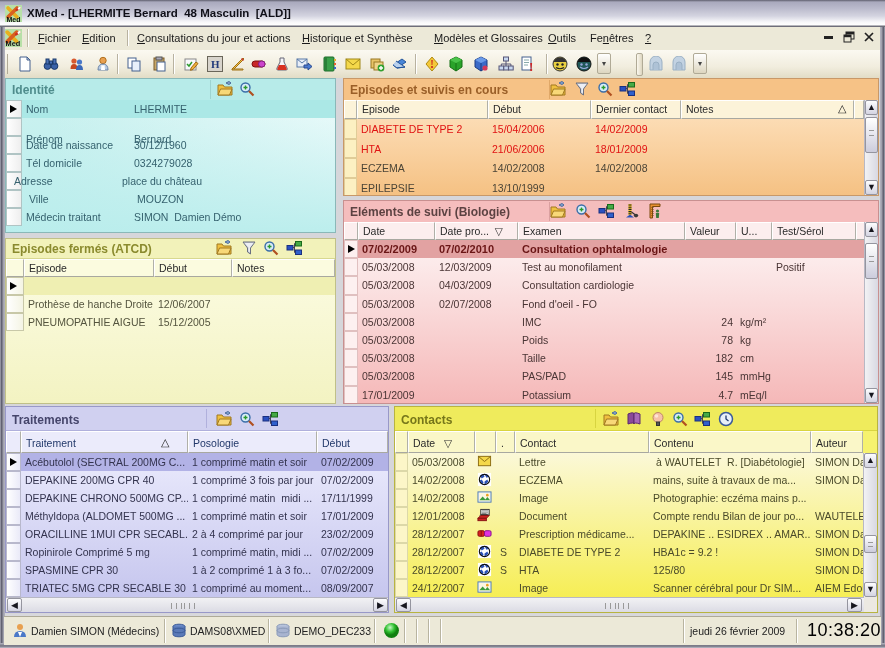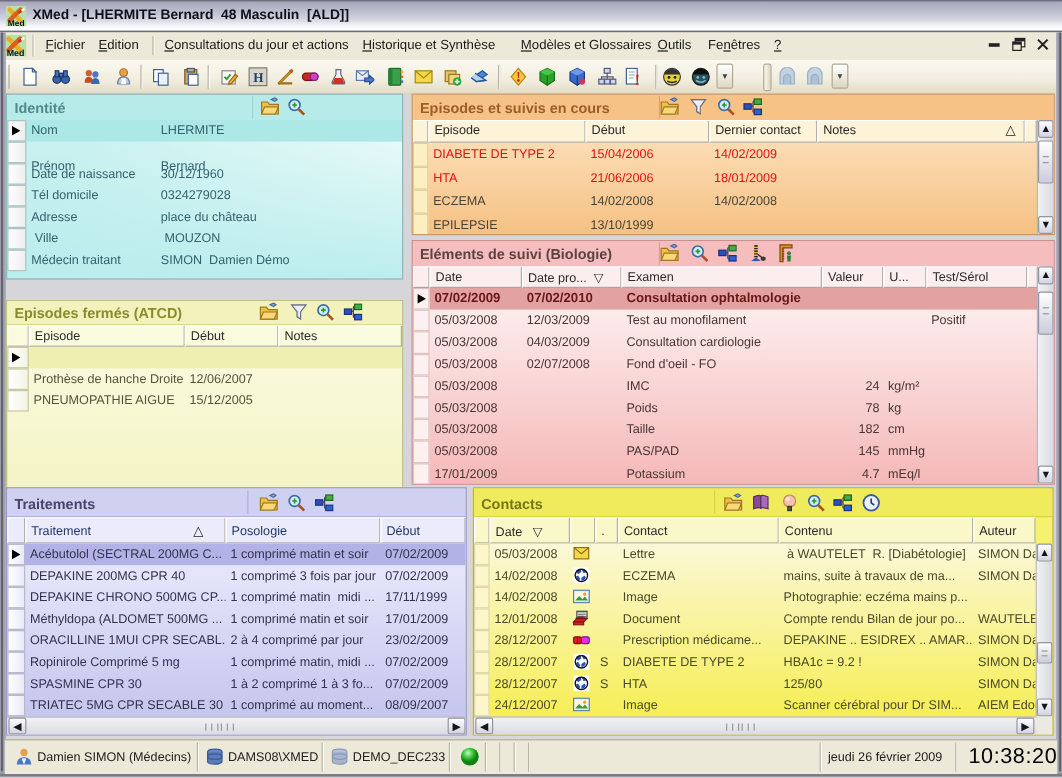--- a/index.html
+++ b/index.html
@@ -257,21 +257,21 @@
     </div>
     <div class="trow" style="top:57.0px;height:18.0px;">
       <div class="td" style="width:108px;color:#35616e;padding-top:3px;margin-left:16px">Date de naissance</div>
       <div class="td" style="width:199px;color:#35616e;padding-top:3px;">30/12/1960</div>
     </div>
     <div class="trow" style="top:75.0px;height:18.0px;">
       <div class="td" style="width:108px;color:#35616e;padding-top:3px;margin-left:16px">Tél domicile</div>
       <div class="td" style="width:199px;color:#35616e;padding-top:3px;">0324279028</div>
     </div>
     <div class="trow" style="top:93.0px;height:18.0px;">
-      <div class="td" style="width:108px;color:#35616e;padding-top:3px;margin-left:16px">Adresse</div>
+      <div class="td" style="width:108px;color:#35616e;padding-top:3px;margin-left:4px">Adresse</div>
       <div class="td" style="width:199px;color:#35616e;padding-top:3px;">place du château</div>
     </div>
     <div class="trow" style="top:111.0px;height:18.0px;justify-content:center;">
       <div class="td" style="width:108px;color:#35616e;padding-top:3px;margin-left:16px">Ville</div>
       <div class="td" style="width:199px;color:#35616e;padding-top:3px;">MOUZON</div>
     </div>
     <div class="trow" style="top:129.0px;height:18.0px;">
       <div class="td" style="width:108px;color:#35616e;padding-top:3px;margin-left:16px">Médecin traitant</div>
       <div class="td" style="width:199px;color:#35616e;padding-top:3px;">SIMON  Damien Démo</div>
     </div>
@@ -479,21 +479,21 @@
       <div class="td" style="width:36px;color:#4a3535;padding-top:3px;">mEq/l</div>
       <div class="td" style="width:84px;color:#4a3535;padding-top:3px;"></div>
     </div>
     <div class="vsb" style="right:0;top:21px;height:181px"></div>
     <div class="sbtn" style="right:0;top:21px">▲</div>
     <div class="thumbgrip" style="right:0;top:42px;width:13px;height:36px">
       <div style="margin:12px 3px;border-top:1px solid #999;border-bottom:1px solid #999;height:4px"></div>
     </div>
     <div class="sbtn" style="right:0;top:187px">▼</div>
   </div>
-<div class="panel" id="atcd" style="left:5px;top:250px;width:329px;height:164px;background:linear-gradient(#fdfde8,#f3f3c2);border-color:#c0c088">
+<div class="panel" id="atcd" style="left:5px;top:238px;width:329px;height:164px;background:linear-gradient(#fdfde8,#f3f3c2);border-color:#c0c088">
     <div class="phdr" style="background:#f2f2ba;border-bottom:1px solid #d8d890;height:19px">
       <span class="ptitle" style="color:#8a8a2e;top:3px">Episodes fermés (ATCD)</span>
       <svg class="abs" style="left:210px;top:1px" width="16" height="16" viewBox="0 0 16 16">
         <path d="M1 4 h5 l1.5 2 H15 v8 H1 z" fill="#f0c040" stroke="#a07820"></path>
         <path d="M1 14 l2.5-6 H15 l-2.5 6 z" fill="#f8d878" stroke="#a07820"></path>
         <path d="M9 2 l3-1.5 2 1.5 -2 1.5 z" fill="#88a8d8" stroke="#4a6a9a"></path>
       </svg>
       <svg class="abs" style="left:235px;top:1px" width="16" height="16" viewBox="0 0 16 16">
         <path d="M2 2 h12 l-4.5 6 v6 l-3-2 v-4 z" fill="#c8ccd8" stroke="#6a7080"></path>
         <path d="M3.5 3 h9 l-3.5 4.6 v4.6 l-1.5-1 v-3.6 z" fill="#eceef4"></path>

